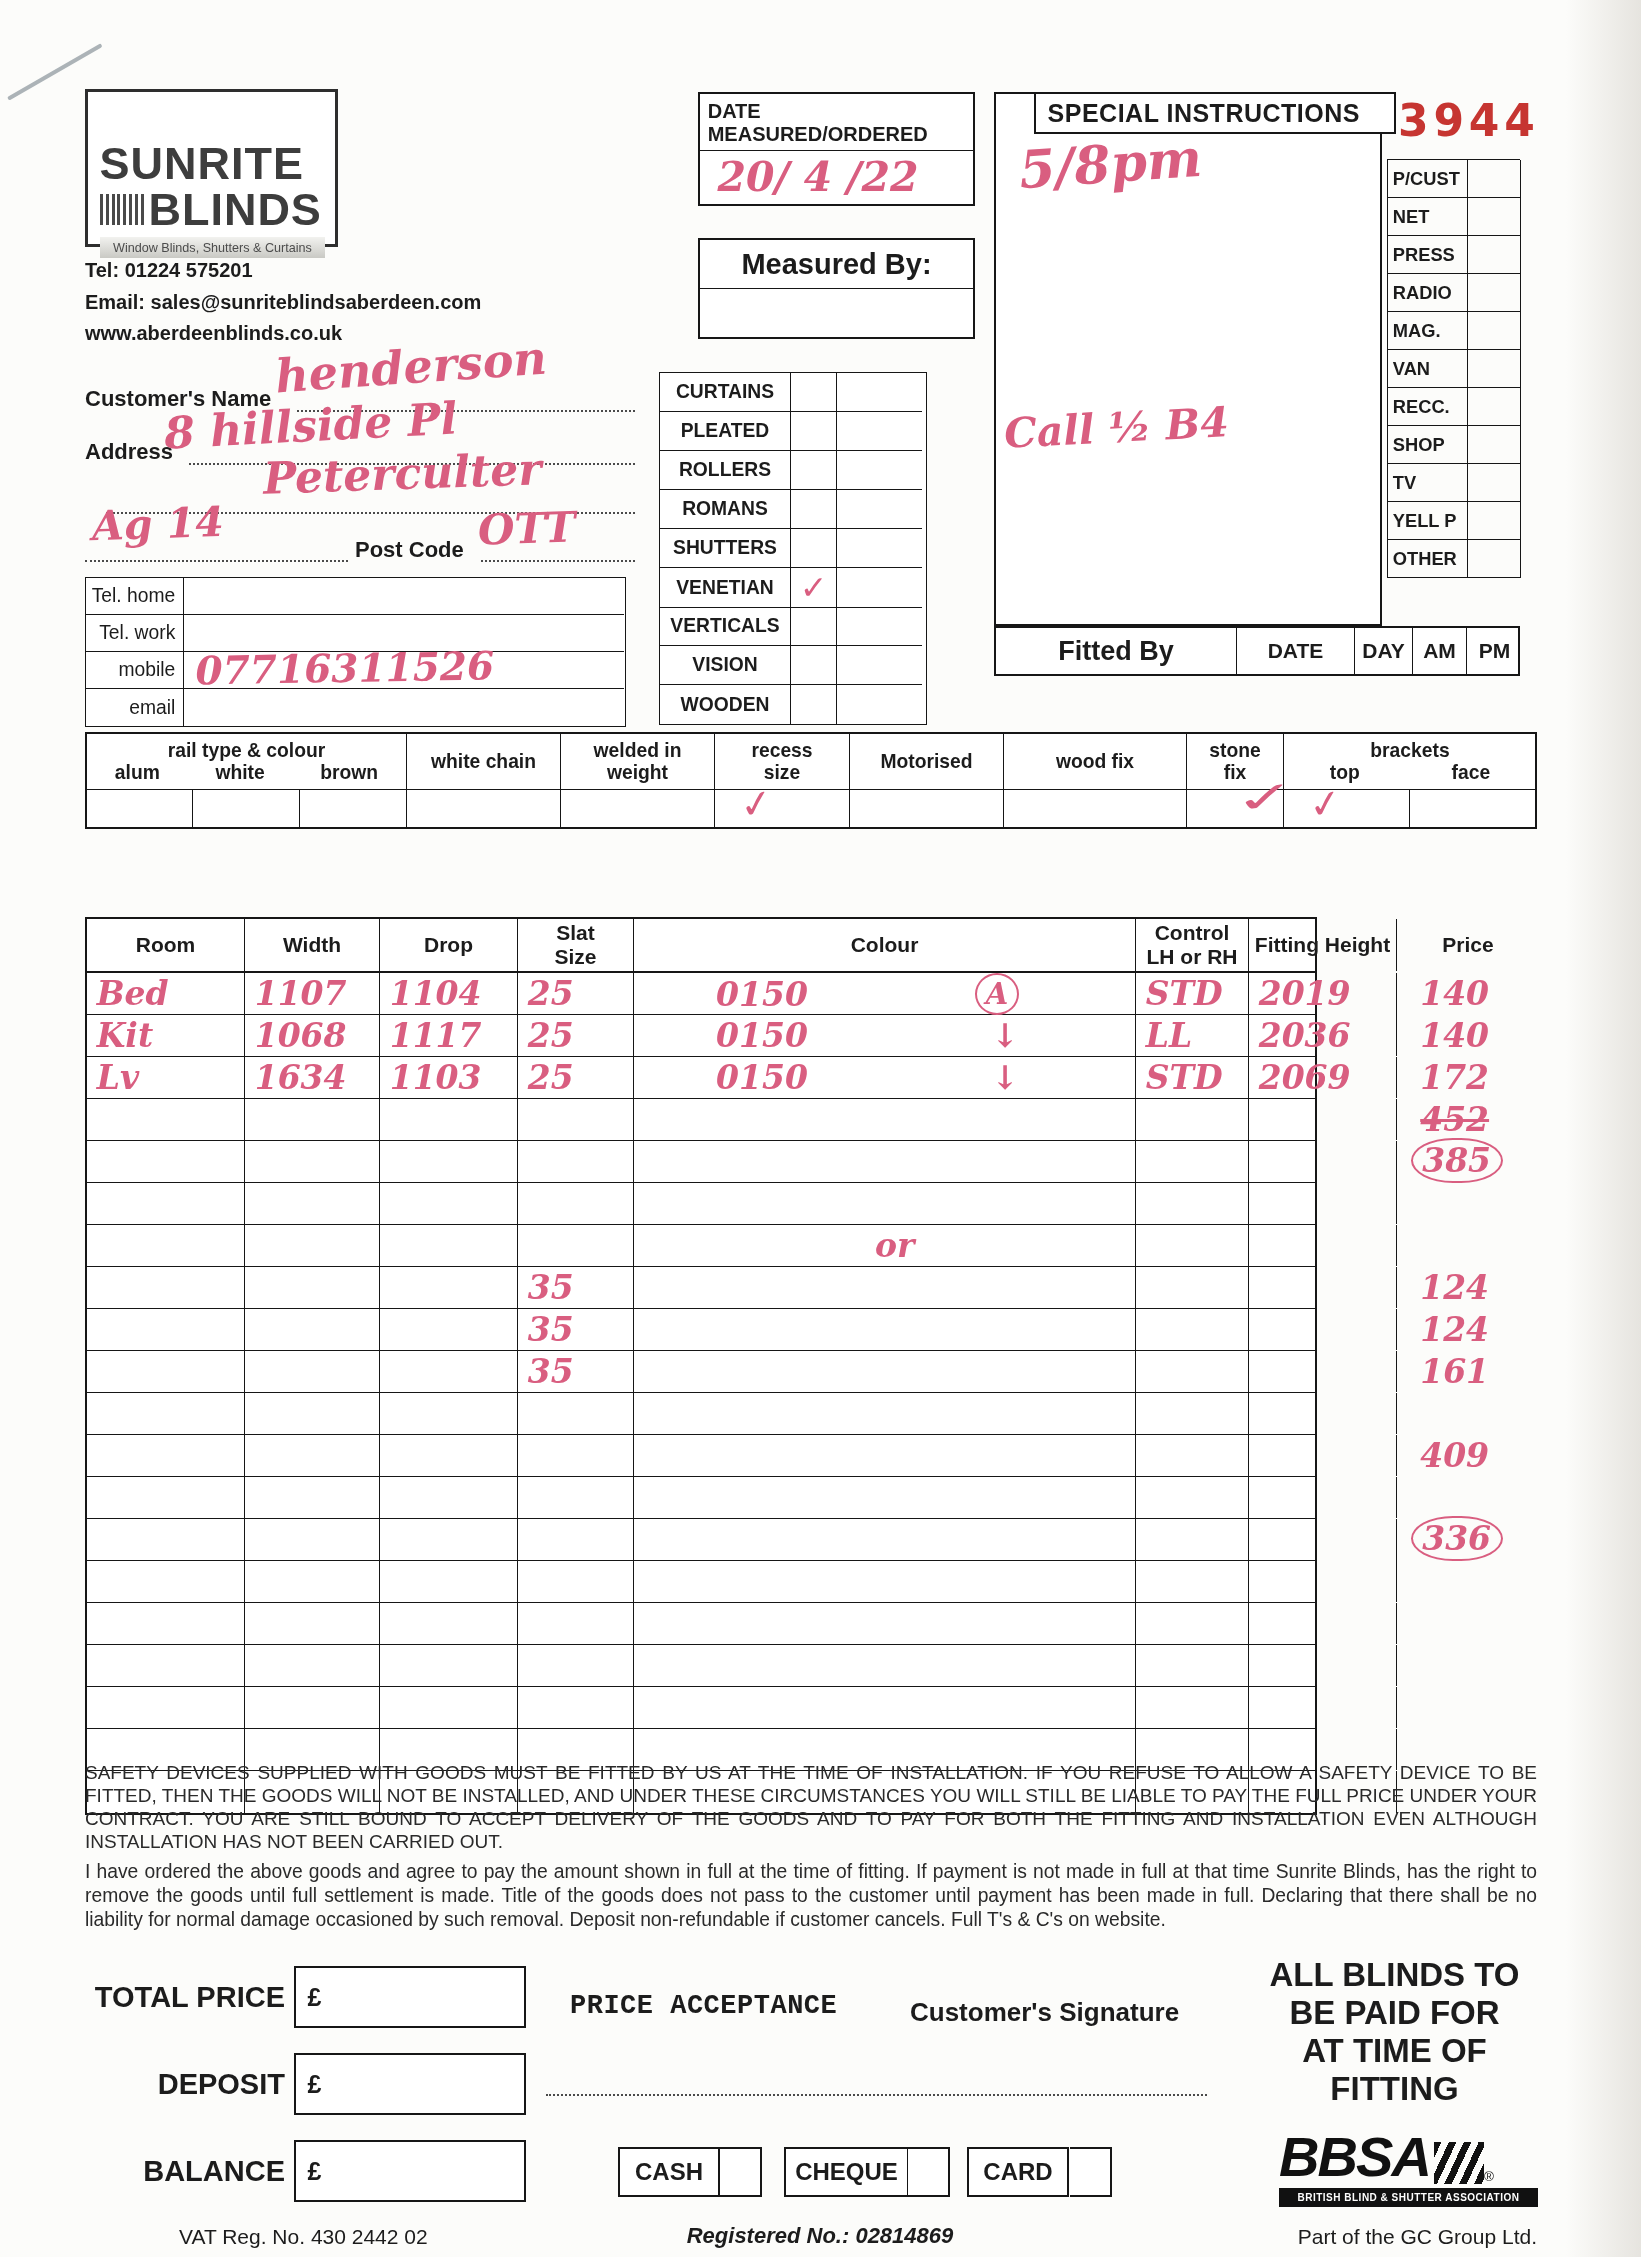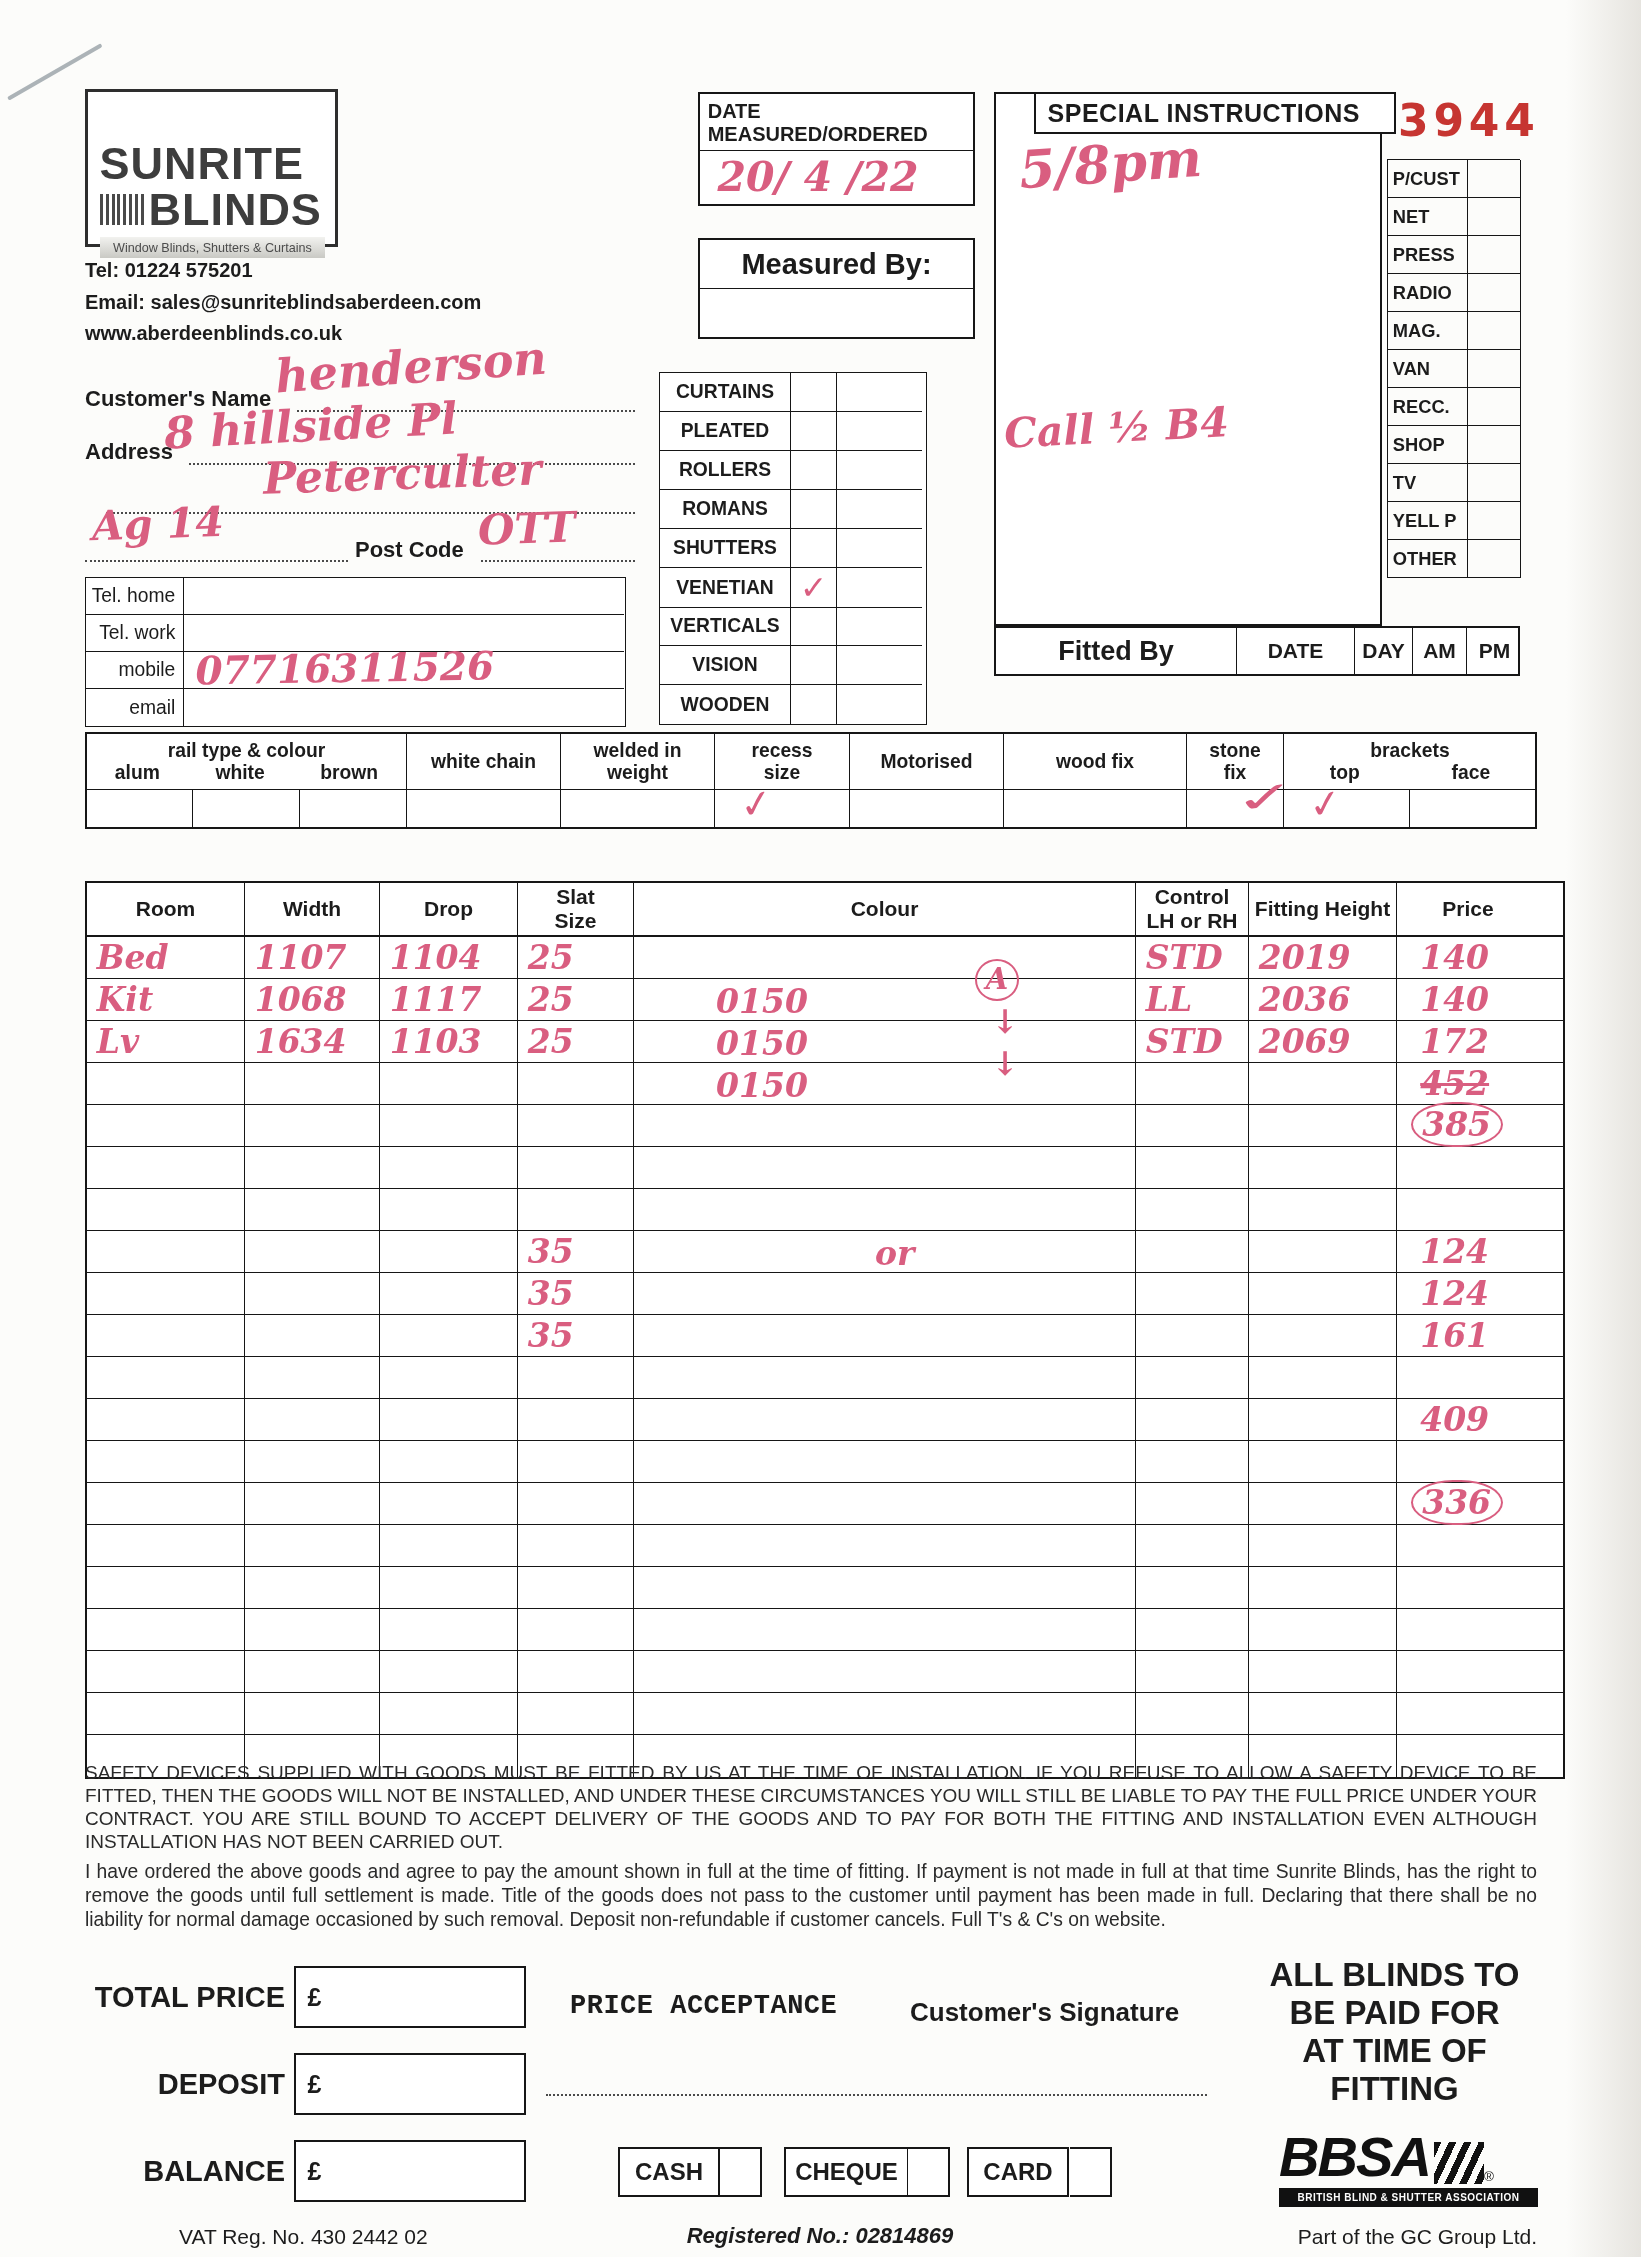--- a/index.html
+++ b/index.html
@@ -78,32 +78,32 @@
   .rail-spec { left:85px; top:732px; width:1452px; display:grid; grid-template-columns:106px 107px 107px 154px 154px 135px 154px 183px 97px 126px 126px; grid-template-rows:56px 37px; border:2.9px solid #161616; background:#fff; }
   .rs-h { grid-row:1; border-right:1.9px solid #161616; border-bottom:1.9px solid #161616; display:flex; flex-direction:column; align-items:center; justify-content:center; font-size:19.3px; font-weight:bold; line-height:22px; text-align:center; }
   .rs-h.nr { border-right:none; }
   .rs-h .opts { display:flex; width:100%; justify-content:space-around; }
   .rs-v { grid-row:2; border-right:1.9px solid #161616; overflow:visible; }
   .rs-v.nr { border-right:none; }
   .rs-v .tick { font-size:39px; line-height:31px; padding-left:25px; display:inline-block; transform:rotate(-8deg); }
   .rs-v .tick.long { transform:rotate(-6deg) scaleX(1.9); transform-origin:left; }
 
   
-  .order-table { left:85px; top:881px; width:1480px; border:2.9px solid #161616; background:#fff; }
+  .order-table { left:85px; top:917px; width:1232px; border:2.9px solid #161616; background:#fff; }
   .tr { display:grid; grid-template-columns:158px 135px 138px 116px 502px 113px 148px 142px; height:42px; border-bottom:1.9px solid #161616; }
   .tr-h { height:54px; border-bottom:2.9px solid #161616; }
   .ot-body .tr:last-child { border-bottom:none; }
   .td { border-right:1.9px solid #161616; overflow:visible; }
   .td:last-child { border-right:none; }
   .th { display:flex; align-items:center; justify-content:center; font-size:21px; font-weight:bold; }
   .th.two { flex-direction:column; line-height:24px; }
   .td.hw, .ot-body .hw { font-size:33px; line-height:41px; }
   .td.hw { padding-left:9.7px; }
   .colour-cell { display:flex; align-items:center; }
-  .cval { margin-left:82px;margin-top:44px; }
+  .cval { margin-left:82px; }
   .cval.center { margin-left:241px; }
   .cright { margin-left:auto; margin-right:116px; display:flex; align-items:center; }
   .badge:not(:empty) { border:2.9px solid #d95e80; border-radius:50%; width:44px; height:42px; display:flex; align-items:center; justify-content:center; font-size:29px; line-height:29px; }
   .mark { font-size:39px; }
   .price-cell { padding-left:13.5px; }
   .pval { display:inline-block; padding:0 9.7px; }
   .pval.circled { border:2.9px solid #d95e80; border-radius:50% / 55%; margin-top:-2.9px; }
   .pval.struck { text-decoration:line-through; text-decoration-thickness:2.9px; }
 
   

